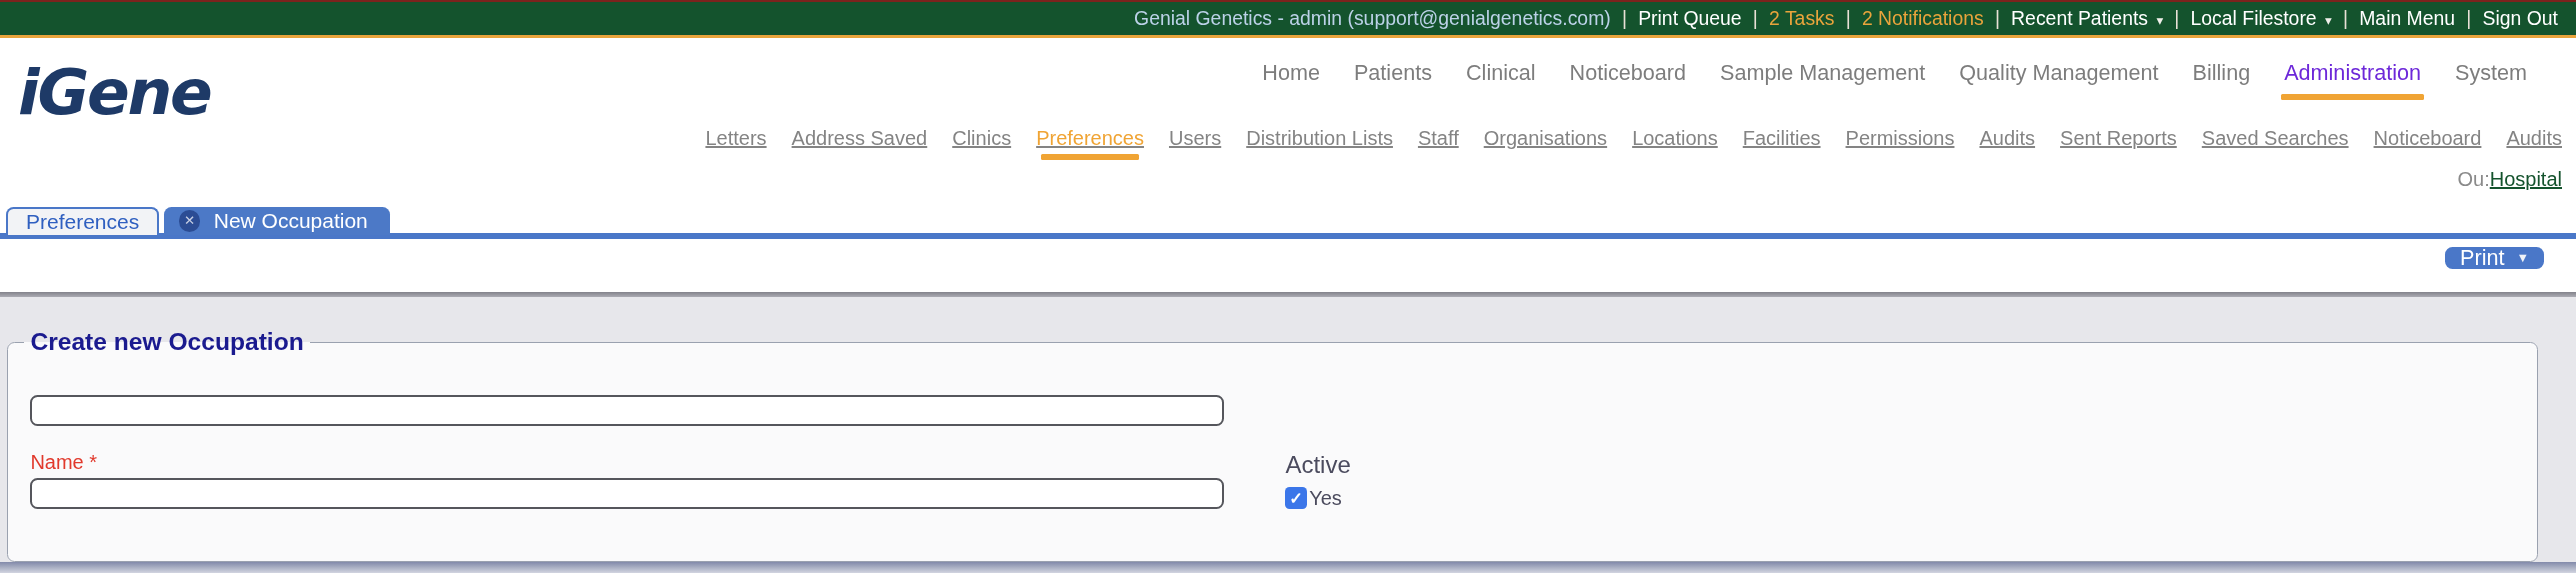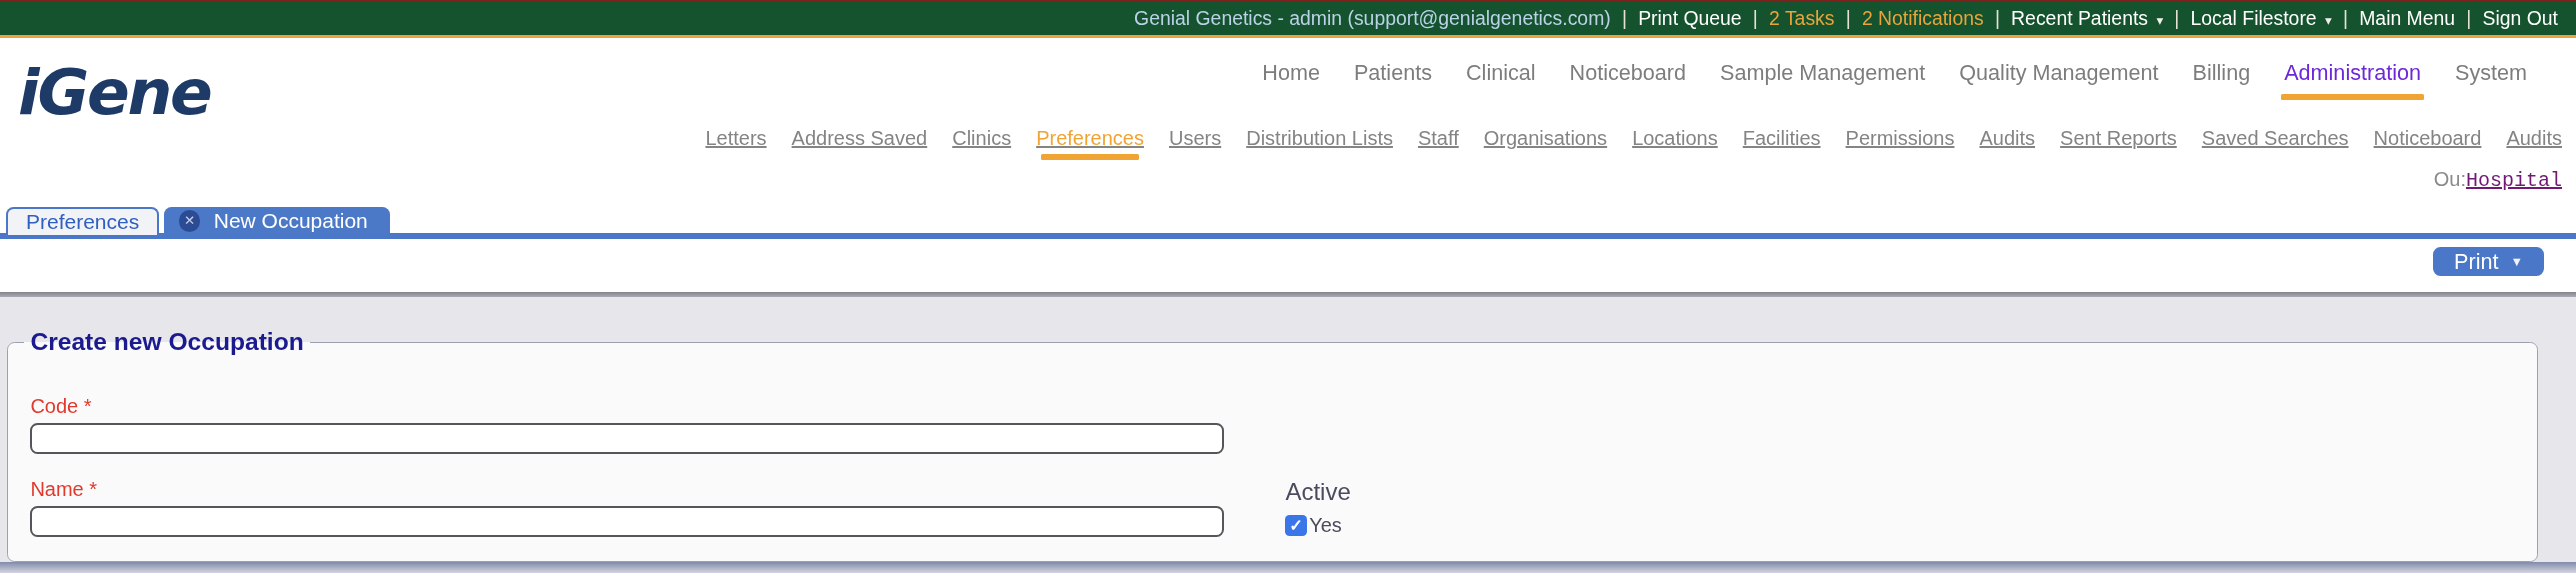--- a/index.html
+++ b/index.html
@@ -44,21 +44,21 @@
     position:absolute; top:89px; right:14px;
     display:flex; gap:25px; font-size:20px; color:#848484;text-decoration:underline;
   }
   .sub-nav .nav-item { position:relative; cursor:pointer; white-space:nowrap; }
   .sub-nav .nav-item.active { color:#F0A434; }
   .sub-nav .nav-item.active::after {
     content:""; position:absolute; left:4.5px; right:4.5px; bottom:-10.4px;
     height:6px; background:#F0A434; border-radius:1.5px;
   }
   .ou-line { position:absolute; top:130px; right:14px; font-size:20px; color:#8A8A8A; }
-  .ou-line .ou-link { text-decoration:underline; cursor:pointer; color:#701a75;font-family:Liberation Mono, monospace; }
+  .ou-line .ou-link { text-decoration:underline; cursor:pointer; color:#14532d; }
 
   
   .tabs-row { position:absolute; top:207px; left:6px; display:flex; gap:4.5px; z-index:2; }
   .tab {
     height:27.6px; display:flex; align-items:center; font-size:21px;
     border-radius:7.5px 7.5px 0 0; cursor:pointer;
   }
   .tab.inactive {
     background:#F2F3F6; border:2.2px solid #4A77C8; border-bottom:none;
     color:#2F5FC0; padding:0 18px;
@@ -68,25 +68,25 @@
   }
   .tab-close {
     width:21.6px; height:21.6px; border-radius:50%; background:#2B4C94;
     color:#C9D0E4; display:flex; align-items:center; justify-content:center;
     font-size:13.4px; cursor:pointer;
   }
   .tab-line { position:absolute; top:233px; left:0; right:0; height:6px; background:#4A77C8; }
 
   
   .print-btn {
-    position:absolute; top:247px; right:32px; height:29px;
+    position:absolute; top:247px; right:32px; height:22px;
     background:#4A77C8; border:none; border-radius:7.5px; color:#fff;
     font-size:21.6px; font-family:inherit;
     display:flex; align-items:center; justify-content:center;
-    gap:12px; padding:0 21px; cursor:pointer;
+    gap:12px; padding:0 15px; cursor:pointer;
   }
   .print-btn .print-arrow { font-size:12.7px; color:#EFF2F8; }
 
   .hr-sep {
     position:absolute; top:292px; left:0; right:0; height:4.5px;
     background:linear-gradient(180deg,#83838B,#ABABB3);
   }
 
   
   .content { position:absolute; top:297px; left:0; right:0; bottom:0; background:#E7E7EB; }
@@ -206,24 +206,20 @@
     <span class="print-arrow">▼</span>
   </button>
 
   <div class="hr-sep"></div>
 
   <div class="content">
     <fieldset class="create-fieldset">
       <legend>Create new Occupation</legend>
       <div class="form-body">
 
-        <div class="field-label">
-          <span>Code</span>
-          <span>*</span>
-        </div>
         <input class="text-input" type="text" value="" style="">
 
         <div class="row2">
           <div class="name-group">
             <div class="field-label">
               <span>Name</span>
               <span>*</span>
             </div>
             <input class="text-input" type="text" value="" style="">
           </div>

